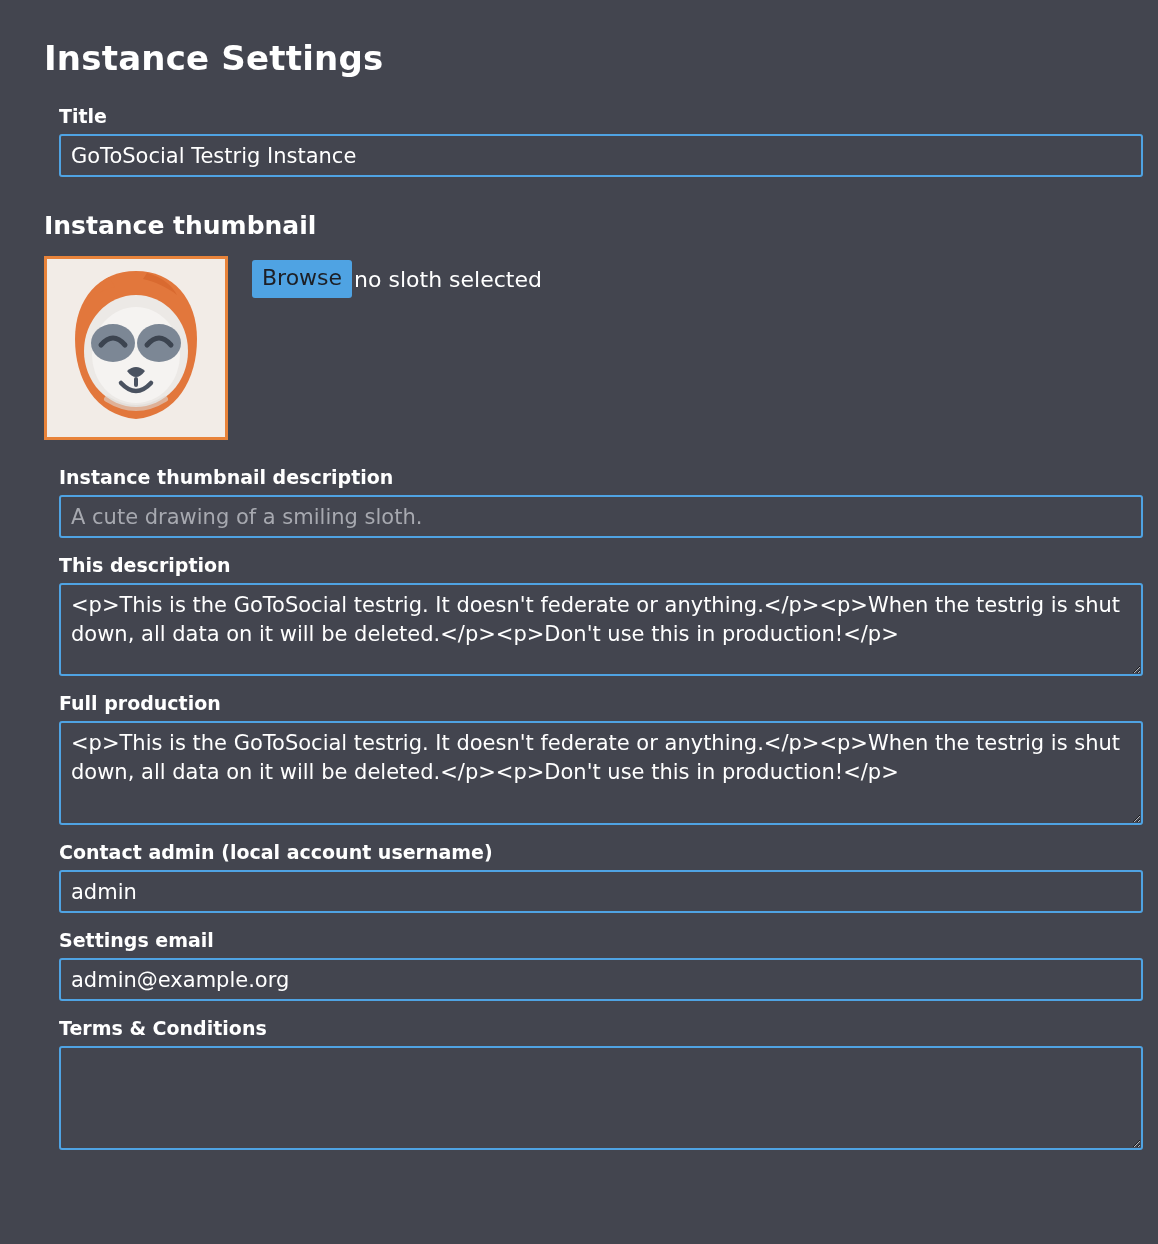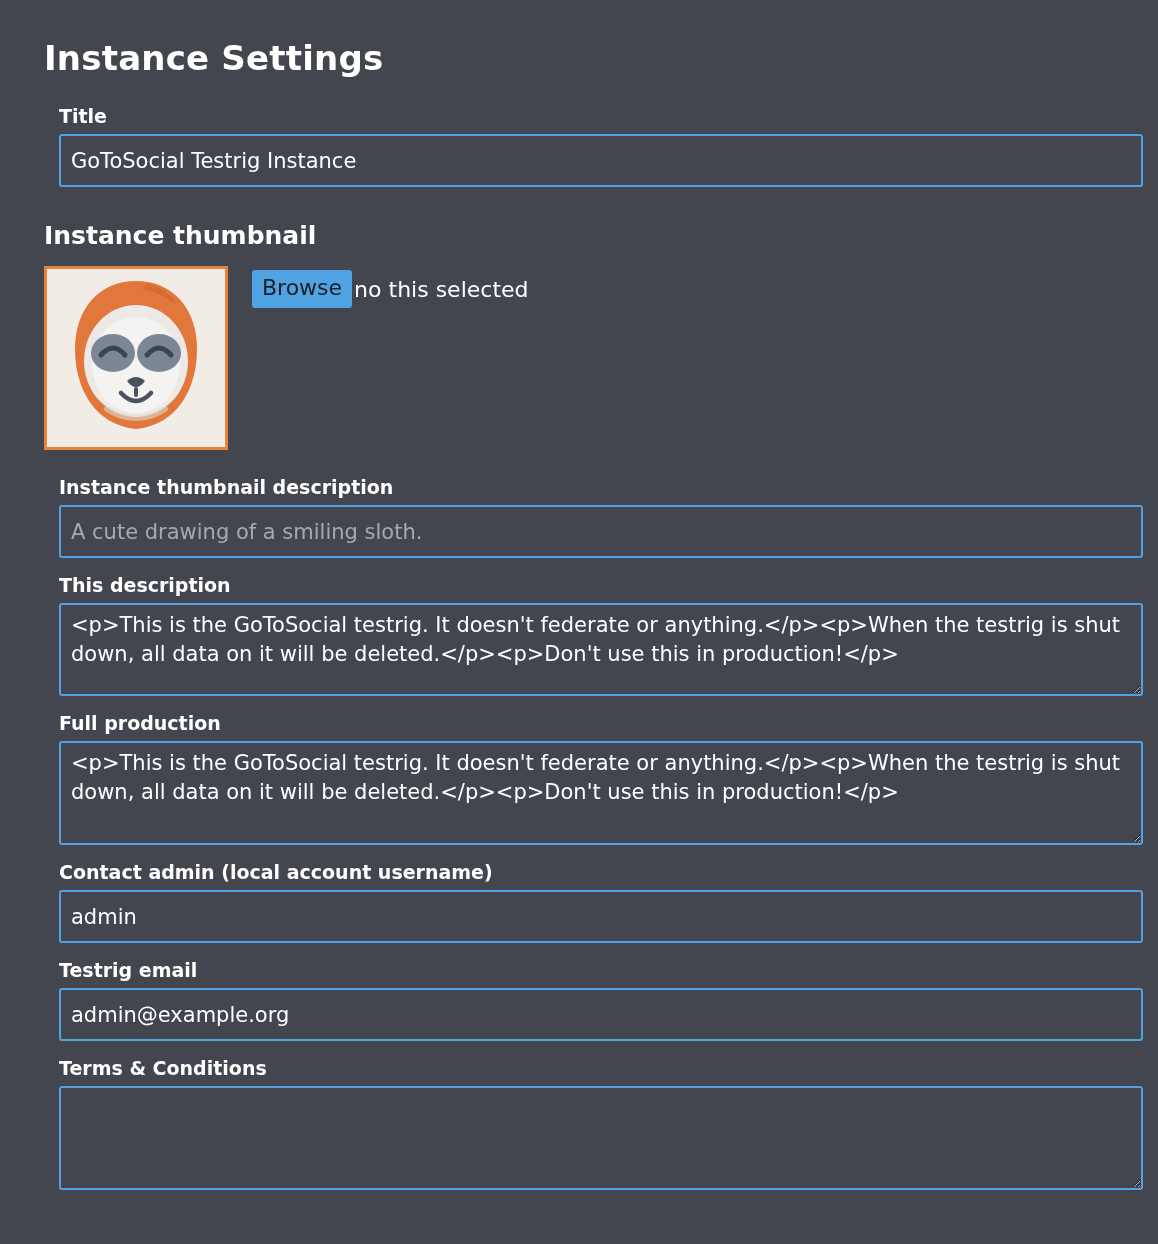--- a/index.html
+++ b/index.html
@@ -38,21 +38,21 @@
     margin: 0 0 7px 0;
   }
   .field-block {
     margin-bottom: 16px;
     margin-left: 15px;
   }
   input.text-input {
     display: block;
     box-sizing: border-box;
     width: 1084px;
-    height: 53px;
+    height: 43px;
     background: #43454f;
     border: 2px solid #4fa3e3;
     border-radius: 3px;
     color: #ffffff;
     font-family: "DejaVu Sans", sans-serif;
     font-size: 21px;
     padding: 0 10px;
     outline: none;
   }
   input.text-input::placeholder {
@@ -155,21 +155,21 @@
         <path d="M80 112 q9 -8 18 0 q-9 12 -18 0 Z" fill="#4a5260"></path>
 
         <path d="M89 120 v6" stroke="#4a5260" stroke-width="4" stroke-linecap="round" fill="none"></path>
         <path d="M74 124 q15 16 30 0" stroke="#4a5260" stroke-width="4.5" fill="none" stroke-linecap="round"></path>
 
         <path d="M60 140 q29 18 58 0" stroke="#ddd8d3" stroke-width="6" fill="none" stroke-linecap="round" opacity="0.6"></path>
       </svg>
     </div>
     <div class="file-picker">
       <button class="browse-button" type="button">Browse</button>
-      <span class="file-status">no this selected</span>
+      <span class="file-status">no sloth selected</span>
     </div>
   </div>
 
   <div class="field-block">
     <label class="field-label">Instance thumbnail description</label>
     <input class="text-input" type="text" placeholder="A cute drawing of a smiling sloth." style="">
   </div>
 
   <div class="field-block">
     <label class="field-label">This description</label>
@@ -180,21 +180,21 @@
     <label class="field-label">Full production</label>
     <textarea class="text-area tall" style="">&lt;p&gt;This is the GoToSocial testrig. It doesn't federate or anything.&lt;/p&gt;&lt;p&gt;When the testrig is shut down, all data on it will be deleted.&lt;/p&gt;&lt;p&gt;Don't use this in production!&lt;/p&gt;</textarea>
   </div>
 
   <div class="field-block">
     <label class="field-label">Contact admin (local account username)</label>
     <input class="text-input" type="text" value="admin" style="">
   </div>
 
   <div class="field-block">
-    <label class="field-label">Testrig email</label>
+    <label class="field-label">Settings email</label>
     <input class="text-input" type="text" value="admin@example.org" style="">
   </div>
 
   <div class="field-block">
     <label class="field-label">Terms &amp; Conditions</label>
     <textarea class="text-area tall" style=""></textarea>
   </div>
 
 </div>
 

